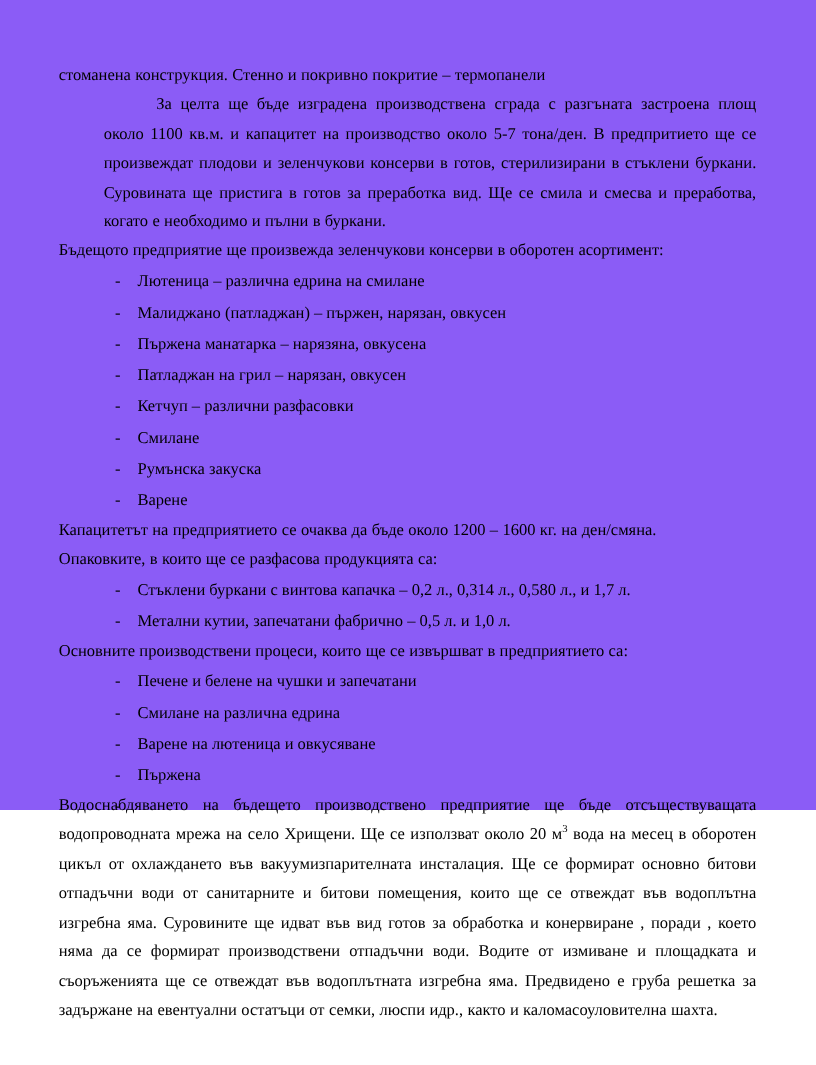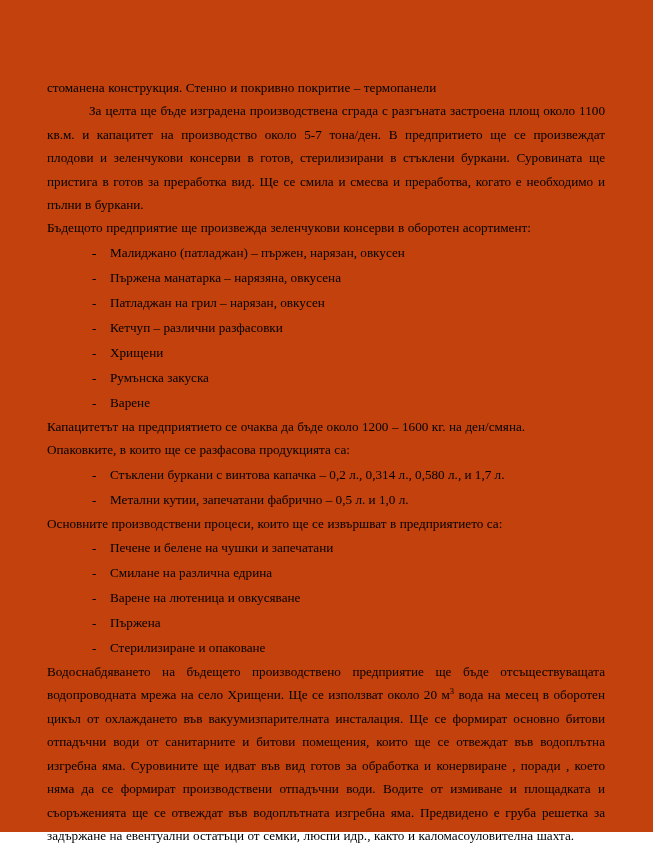--- a/index.html
+++ b/index.html
@@ -14,43 +14,44 @@
     height: 852px;
     overflow: hidden;
     font-family: "Liberation Serif", "DejaVu Serif", serif;
     color: #000000;
     -webkit-font-smoothing: antialiased;
   }
 
   .page {
     position: relative;
     width: 653px;
-    height: 832px;
-    background: #c2410c;
+    height: 648px;
+    background: #8b5cf6;
     box-sizing: border-box;
-    padding: 76px 48px 0 47px;
+    padding: 48px 48px 0 47px;
   }
 
   .doc-body {
     width: 558px;
   }
 
   
   p.para {
     margin: 0;
     font-size: 13.2px;
     line-height: 23.4px;
     text-align: justify;
     text-justify: inter-word;
     hyphens: none;
     word-spacing: 0.2px;
   }
 
   p.para.indent {
     text-indent: 42px;
+    margin-left: 36px;
   }
 
   
   p.para.single {
     text-align: left;
   }
 
   
   ul.dash-list {
     list-style: none;
@@ -89,40 +90,41 @@
 
     <p class="para single">стоманена конструкция. Стенно и покривно покритие – термопанели</p>
 
     <p class="para indent">За целта ще бъде изградена производствена сграда с разгъната застроена площ около 1100 кв.м.  и капацитет на производство около 5-7 тона/ден. В предпритието ще се произвеждат плодови и зеленчукови консерви в готов, стерилизирани в стъклени буркани. Суровината ще пристига в готов за преработка вид. Ще се смила и смесва и преработва, когато е необходимо и пълни в буркани.</p>
 
     <p class="para single">Бъдещото предприятие ще произвежда зеленчукови консерви в оборотен асортимент:</p>
 
     <ul class="dash-list">
       <li>
         <span class="marker">-</span>
+        <span>Лютеница – различна едрина на смилане</span>
       </li>
       <li>
         <span class="marker">-</span>
         <span>Малиджано (патладжан) – пържен, нарязан, овкусен</span>
       </li>
       <li>
         <span class="marker">-</span>
         <span>Пържена манатарка – нарязяна, овкусена</span>
       </li>
       <li>
         <span class="marker">-</span>
         <span>Патладжан на грил – нарязан, овкусен</span>
       </li>
       <li>
         <span class="marker">-</span>
         <span>Кетчуп – различни разфасовки</span>
       </li>
       <li>
         <span class="marker">-</span>
-        <span>Хрищени</span>
+        <span>Смилане</span>
       </li>
       <li>
         <span class="marker">-</span>
         <span>Румънска закуска</span>
       </li>
       <li>
         <span class="marker">-</span>
         <span>Варене</span>
       </li>
     </ul>
@@ -156,20 +158,19 @@
       <li>
         <span class="marker">-</span>
         <span>Варене на лютеница и овкусяване</span>
       </li>
       <li>
         <span class="marker">-</span>
         <span>Пържена</span>
       </li>
       <li>
         <span class="marker">-</span>
-        <span>Стерилизиране и опаковане</span>
       </li>
     </ul>
 
     <p class="para"><span>Водоснабдяването на бъдещето производствено предприятие ще бъде отсъществуващата водопроводната мрежа на село Хрищени. Ще се използват около 20 м</span><sup class="exp">3</sup><span> вода на месец в оборотен цикъл от охлаждането във вакуумизпарителната инсталация. Ще се формират основно битови отпадъчни води от санитарните и битови помещения, които ще се отвеждат във водоплътна изгребна яма. Суровините ще идват във вид готов за обработка и конервиране , поради , което няма да се формират производствени отпадъчни води. Водите от измиване и площадката и съоръженията ще се отвеждат във водоплътната изгребна яма. Предвидено е груба решетка за задържане на евентуални остатъци от семки, люспи  идр., както и каломасоуловителна шахта.</span></p>
 
   </div>
 </div>
 
 </body></html>

